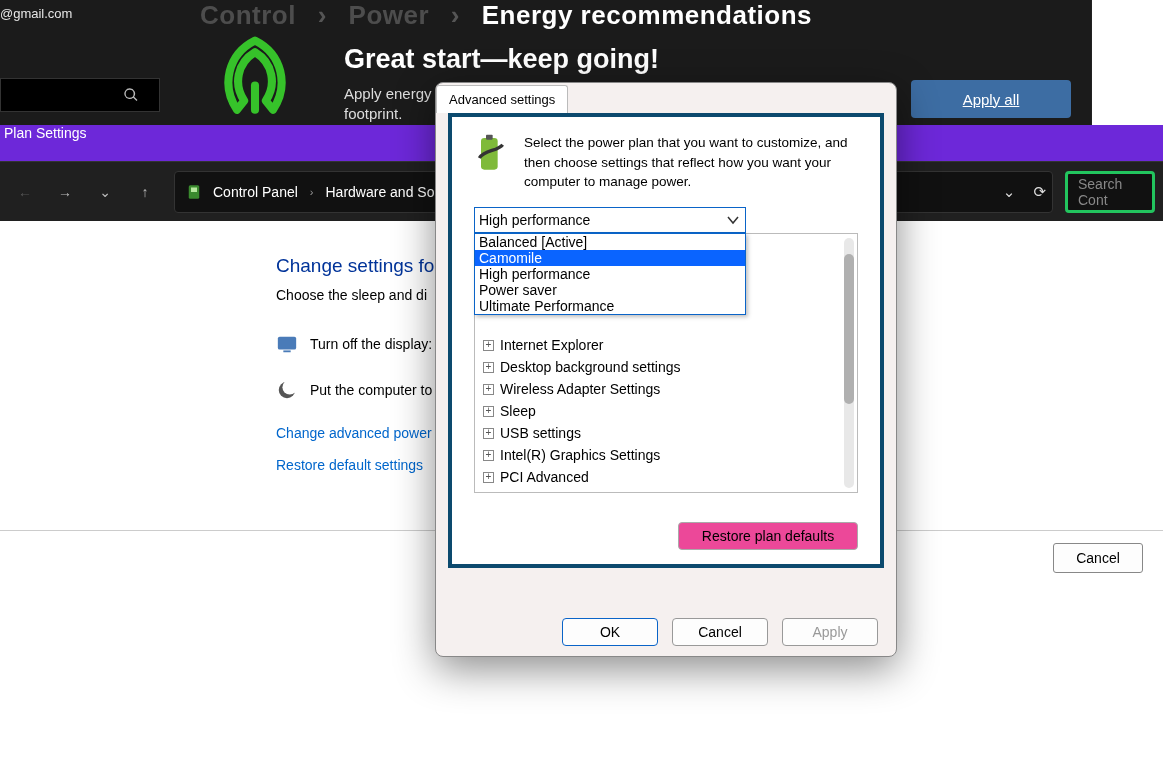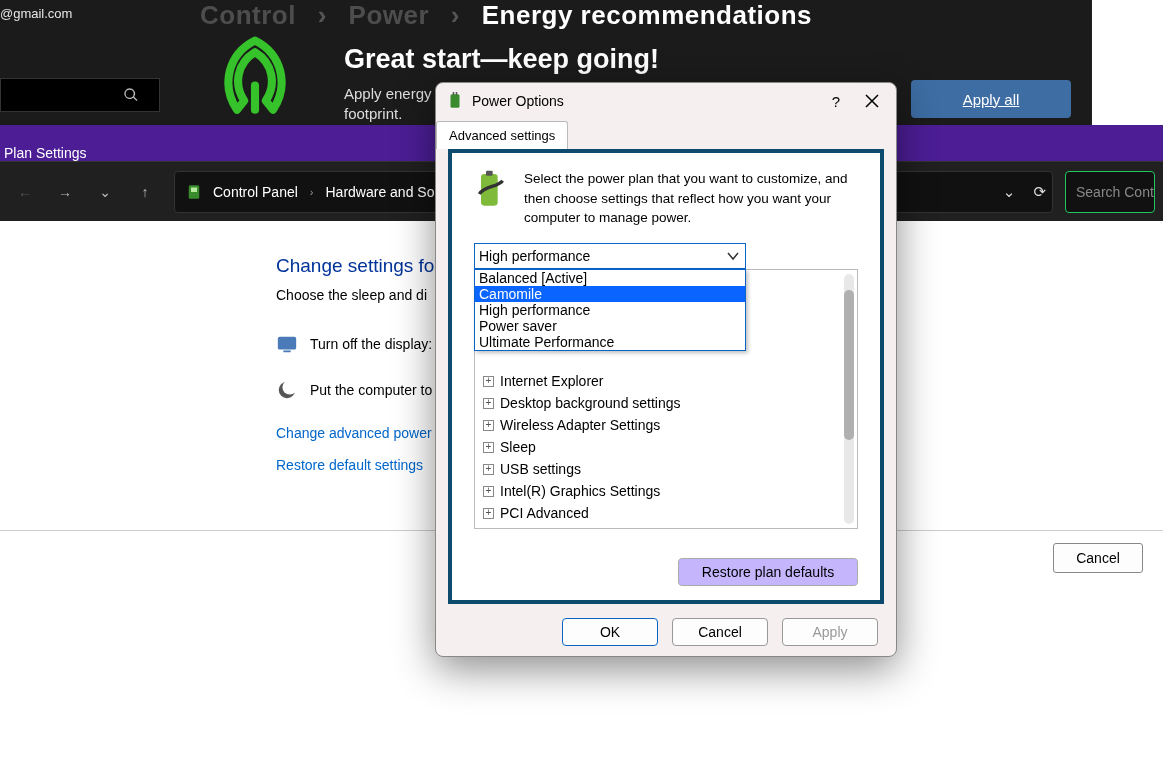--- a/index.html
+++ b/index.html
@@ -12,33 +12,33 @@
   .breadcrumb-top { position:absolute; left:200px; top:0; font-size:26px; font-weight:600; color:#4d4d4d; letter-spacing:0.5px;}
   .breadcrumb-top .sep{ margin:0 14px; color:#555; }
   .breadcrumb-top .current{ color:#fff; }
   .leaf-icon { position:absolute; left:210px; top:36px; width:90px; height:90px; }
   .headline { position:absolute; left:344px; top:44px; font-size:27px; font-weight:600; color:#fff;}
   .subline  { position:absolute; left:344px; top:84px; font-size:15px; color:#ddd; max-width:440px; line-height:1.35;}
   .apply-all { position:absolute; right:92px; top:80px; width:160px; height:38px;
     background:#3d6da3; color:#fff; font-size:15px; border:none; border-radius:4px;text-decoration:underline; }
 
   
-  .plan-bar { position:absolute; left:0; top:125px; right:0; height:36px; background:#4c1d95; color:#fff;
-    font-size:14px; display:flex; align-items:flex-end; padding-left:4px;}
+  .plan-bar { position:absolute; left:0; top:125px; right:0; height:36px; background:#6d28d9; color:#fff;
+    font-size:14px; display:flex; align-items:flex-start; padding-left:4px;}
   .explorer-bar { position:absolute; left:0; top:161px; right:0; height:60px; background:#202020;
     display:flex; align-items:center; gap:6px; padding:0 8px; color:#fff; border-top:1px solid #333;}
   .nav-btn { width:34px; height:34px; display:flex; align-items:center; justify-content:center;
     color:#bbb; font-size:14px; }
   .nav-arrow-disabled{ color:#555; }
   .addr { flex:1; display:flex; align-items:center; height:42px; background:#111; border:1px solid #333;
     border-radius:4px; padding:0 10px; gap:6px; font-size:14px; margin:0 6px; color:#fff; position:relative;}
   .addr .sep{ color:#999; font-size:11px; margin:0 6px;}
   .addr-icon{ width:18px; height:18px; margin-right:4px;}
   .addr-actions{ position:absolute; right:6px; display:flex; gap:18px; color:#ddd; font-size:15px;}
-  .search-box { width:90px; height:42px; background:#111; border:1px solid #22c55e; border-radius:4px;
+  .search-box { width:90px; height:42px; background:#111; border:3px solid #22c55e; border-radius:4px;
     color:#888; font-size:14px; display:flex; align-items:center; padding-left:10px;}
 
   
   .cp-content { position:absolute; left:0; top:221px; right:0; height:325px; background:#fff; border-bottom:1px solid #ccc;}
   .cp-inner { position:absolute; left:276px; top:34px; right:20px; }
   .cp-title { font-size:19px; color:#003399; margin-bottom:10px;}
   .cp-desc  { font-size:14px; color:#000; margin-bottom:30px;}
   .setting-row{ display:flex; align-items:center; gap:12px; font-size:14px; color:#000; margin-bottom:24px;}
   .setting-row .ico{ width:22px; height:22px; }
   .link { font-size:14px; color:#0066cc; margin-top:16px; display:block;}
@@ -83,21 +83,21 @@
   .tree-inner{ position:absolute; left:8px; right:18px; top:100px; bottom:0; overflow:hidden; font-size:14px; color:#000;}
   .tree-row{ display:flex; align-items:center; gap:6px; height:22px;}
   .expander{ width:11px; height:11px; border:1px solid #888; display:flex; align-items:center;
     justify-content:center; font-size:10px; line-height:1; color:#555; flex:none;}
   .tree-scroll{ position:absolute; right:3px; top:4px; bottom:4px; width:10px; background:#e8e8e8;
     border-radius:5px;}
   .tree-thumb{ position:absolute; right:3px; top:20px; width:10px; height:150px; background:#b0b0b0;
     border-radius:5px;}
 
   .restore-btn{ position:absolute; right:22px; bottom:14px; width:180px; height:28px;
-    border:1px solid #aaa; border-radius:4px; background:#c4b5fd; font-size:14px;}
+    border:1px solid #aaa; border-radius:4px; background:#ec4899; font-size:14px;}
 
   .dlg-buttons{ position:absolute; left:0; right:0; bottom:10px; display:flex; justify-content:flex-end;
     gap:14px; padding-right:18px;}
   .dlg-btn{ width:96px; height:28px; border:1px solid #999; border-radius:4px; background:#fdfdfd;
     font-size:14px; color:#000;}
   .dlg-btn.primary{ border:1px solid #0a64c8;}
   .dlg-btn.disabled{ color:#999;}
 
   
   .right-white{ position:absolute; right:0; top:0; width:72px; height:125px; background:#fff; border-left:1px solid #222;}
@@ -188,34 +188,20 @@
     <a class="link">Restore default settings</a>
   </div>
 
   <div class="cp-buttons">
 
     <button class="win-btn">Cancel</button>
   </div>
 </div>
 
 <div class="dialog">
-  <div class="dlg-title-row">
-    <svg width="18" height="18" viewBox="0 0 24 24">
-      <rect x="6" y="3" width="12" height="18" rx="2" fill="#3a8a2e"></rect>
-      <rect x="9" y="0" width="2" height="4" fill="#555"></rect>
-        <rect x="13" y="0" width="2" height="4" fill="#555"></rect>
-    </svg>
-    <span class="t">Power Options</span>
-    <div class="hbtn">?</div>
-    <div class="hbtn">
-      <svg width="14" height="14" viewBox="0 0 14 14">
-        <path d="M1 1 L13 13 M13 1 L1 13" stroke="#000" stroke-width="1.5"></path>
-      </svg>
-    </div>
-  </div>
 
   <div class="tab-strip">
     <div class="tab">Advanced settings</div>
   </div>
 
   <div class="tab-body">
     <div class="instr-row">
       <svg class="bat-icon" viewBox="0 0 40 48">
         <rect x="8" y="6" width="20" height="38" rx="4" fill="#7fba3a"></rect>
         <rect x="14" y="2" width="8" height="6" rx="1" fill="#555"></rect>

